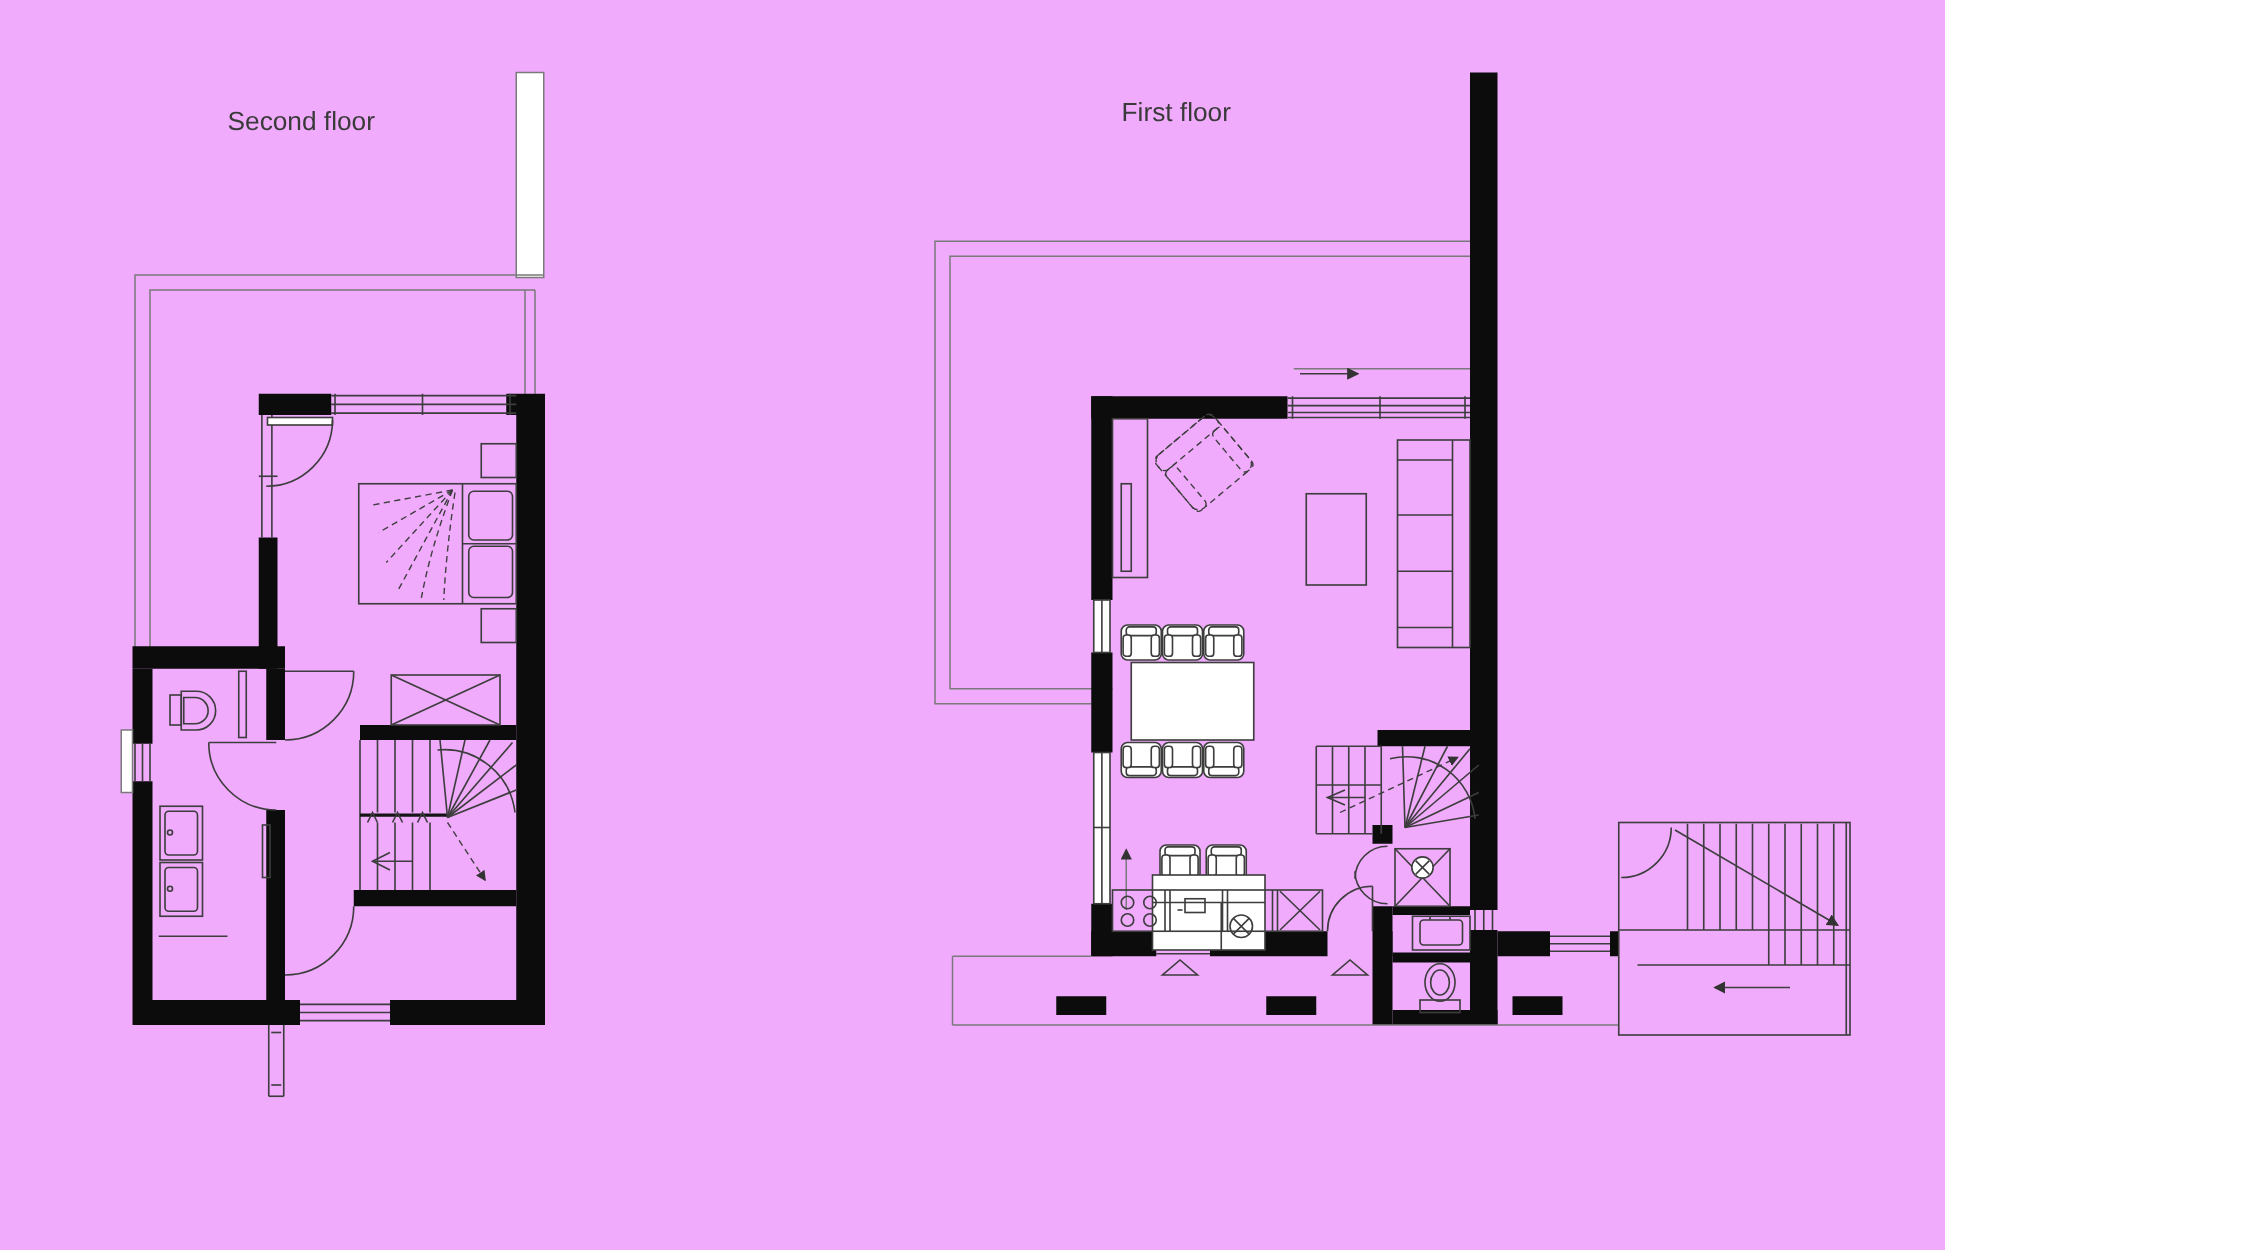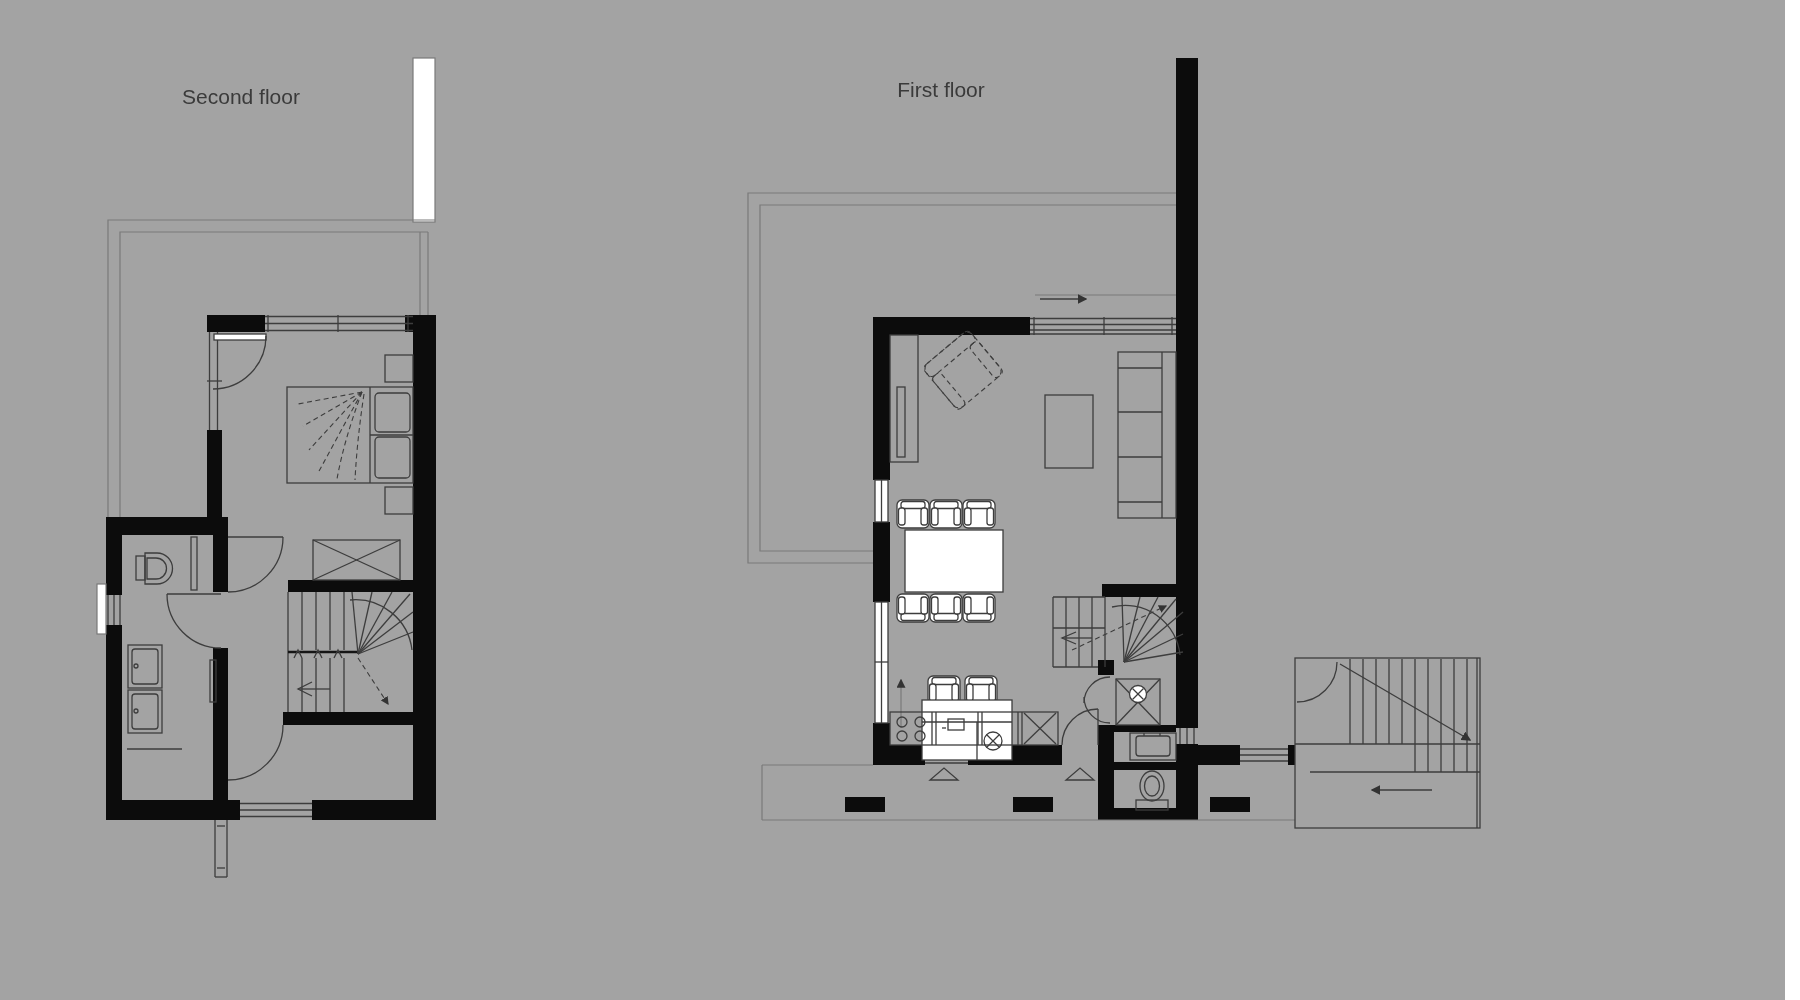--- a/index.html
+++ b/index.html
@@ -1,17 +1,17 @@
 <!DOCTYPE html>
 <html><head>
 <meta charset="utf-8">
 <style>
   html,body{margin:0;padding:0;background:#ffffff;}
-  .stage{position:relative;width:1740px;height:1000px;background:#a3a3a3;overflow:hidden;
-         font-family:"Liberation Sans", sans-serif;padding-left:45px;}
+  .stage{position:relative;width:1556px;height:1000px;background:#f0abfc;overflow:hidden;
+         font-family:"Liberation Sans", sans-serif;}
   svg{position:absolute;left:0;top:0;}
   .w    {fill:#0c0c0c;stroke:none;}
   .ln   {fill:none;stroke:#3d3d3d;stroke-width:1.3;}
   .lnw  {fill:#ffffff;stroke:#3d3d3d;stroke-width:1.3;}
   .thin {fill:none;stroke:#7a7a7a;stroke-width:1.2;}
   .thinw{fill:#ffffff;stroke:#7a7a7a;stroke-width:1.2;}
   .dash {fill:none;stroke:#3d3d3d;stroke-width:1.1;stroke-dasharray:5 3.5;}
   .heavy{fill:none;stroke:#151515;stroke-width:2.6;}
   .flabel{font-size:21px;fill:#3a3a3a;}
 </style>

